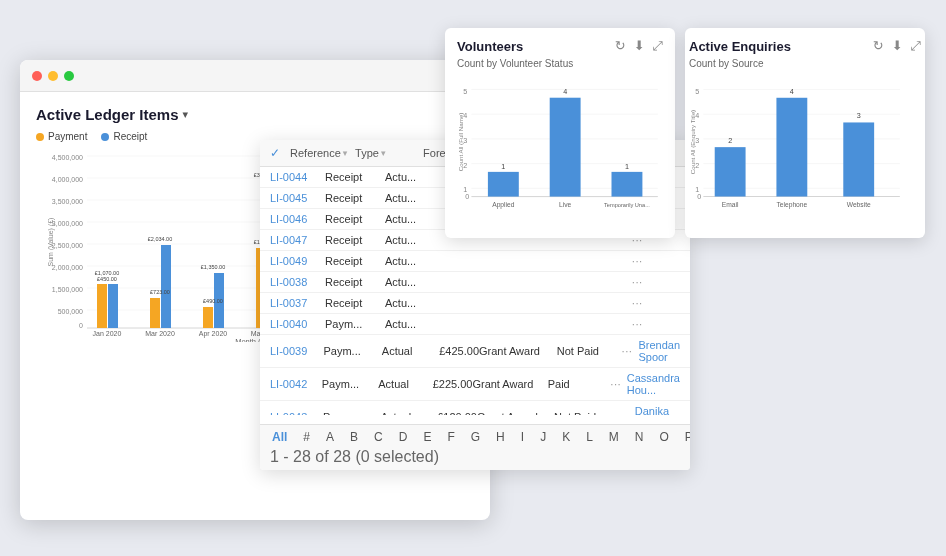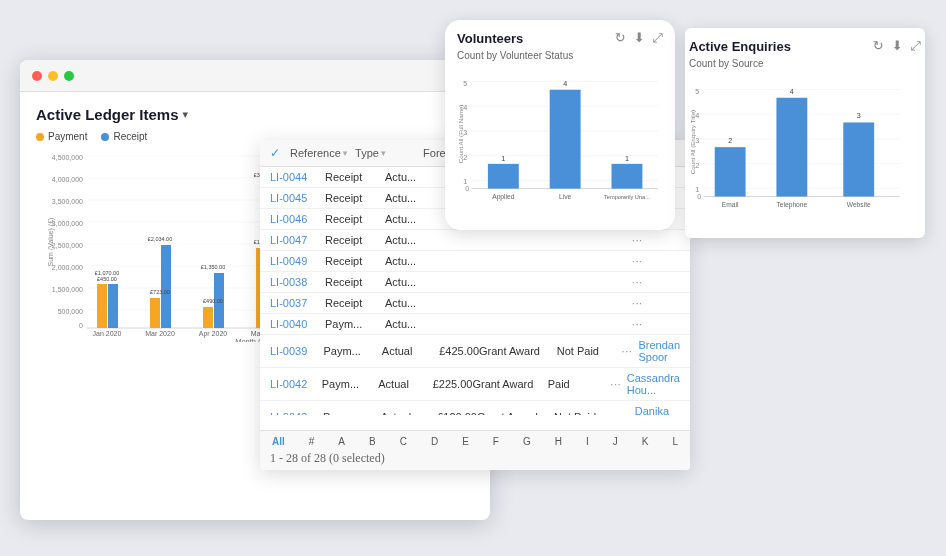--- a/index.html
+++ b/index.html
@@ -142,38 +142,38 @@
       position: absolute;
       bottom: 0;
       left: 0;
       right: 0;
       background: #f8f8f8;
       border-top: 1px solid #e0e0e0;
       padding: 4px 10px;
     }
     .alphabet-bar {
       display: flex;
-      gap: 20px;
-      font-size: 10px;
+      gap: 12px;
+      font-size: 12px;
       color: #555;
       margin-bottom: 3px;
     }
     .alpha-item { cursor: pointer; padding: 1px 2px; }
     .alpha-all { color: #4a90d9; font-weight: 600; }
-    .record-count { font-size: 12px; color: #666; font-family: Liberation Serif, serif; }
+    .record-count { font-size: 16px; color: #666; }
 
     
     .volunteers-widget {
       position: absolute;
       left: 445px;
-      top: 20px;
+      top: 28px;
       width: 230px;
       height: 210px;
       background: #fff;
-      border-radius: 15px;
+      border-radius: 6px;
       box-shadow: 0 4px 18px rgba(0,0,0,0.15);
       padding: 10px 12px;
       z-index: 10;
     }
     .widget-title-row {
       display: flex;
       align-items: center;
       justify-content: space-between;
       margin-bottom: 4px;
     }

